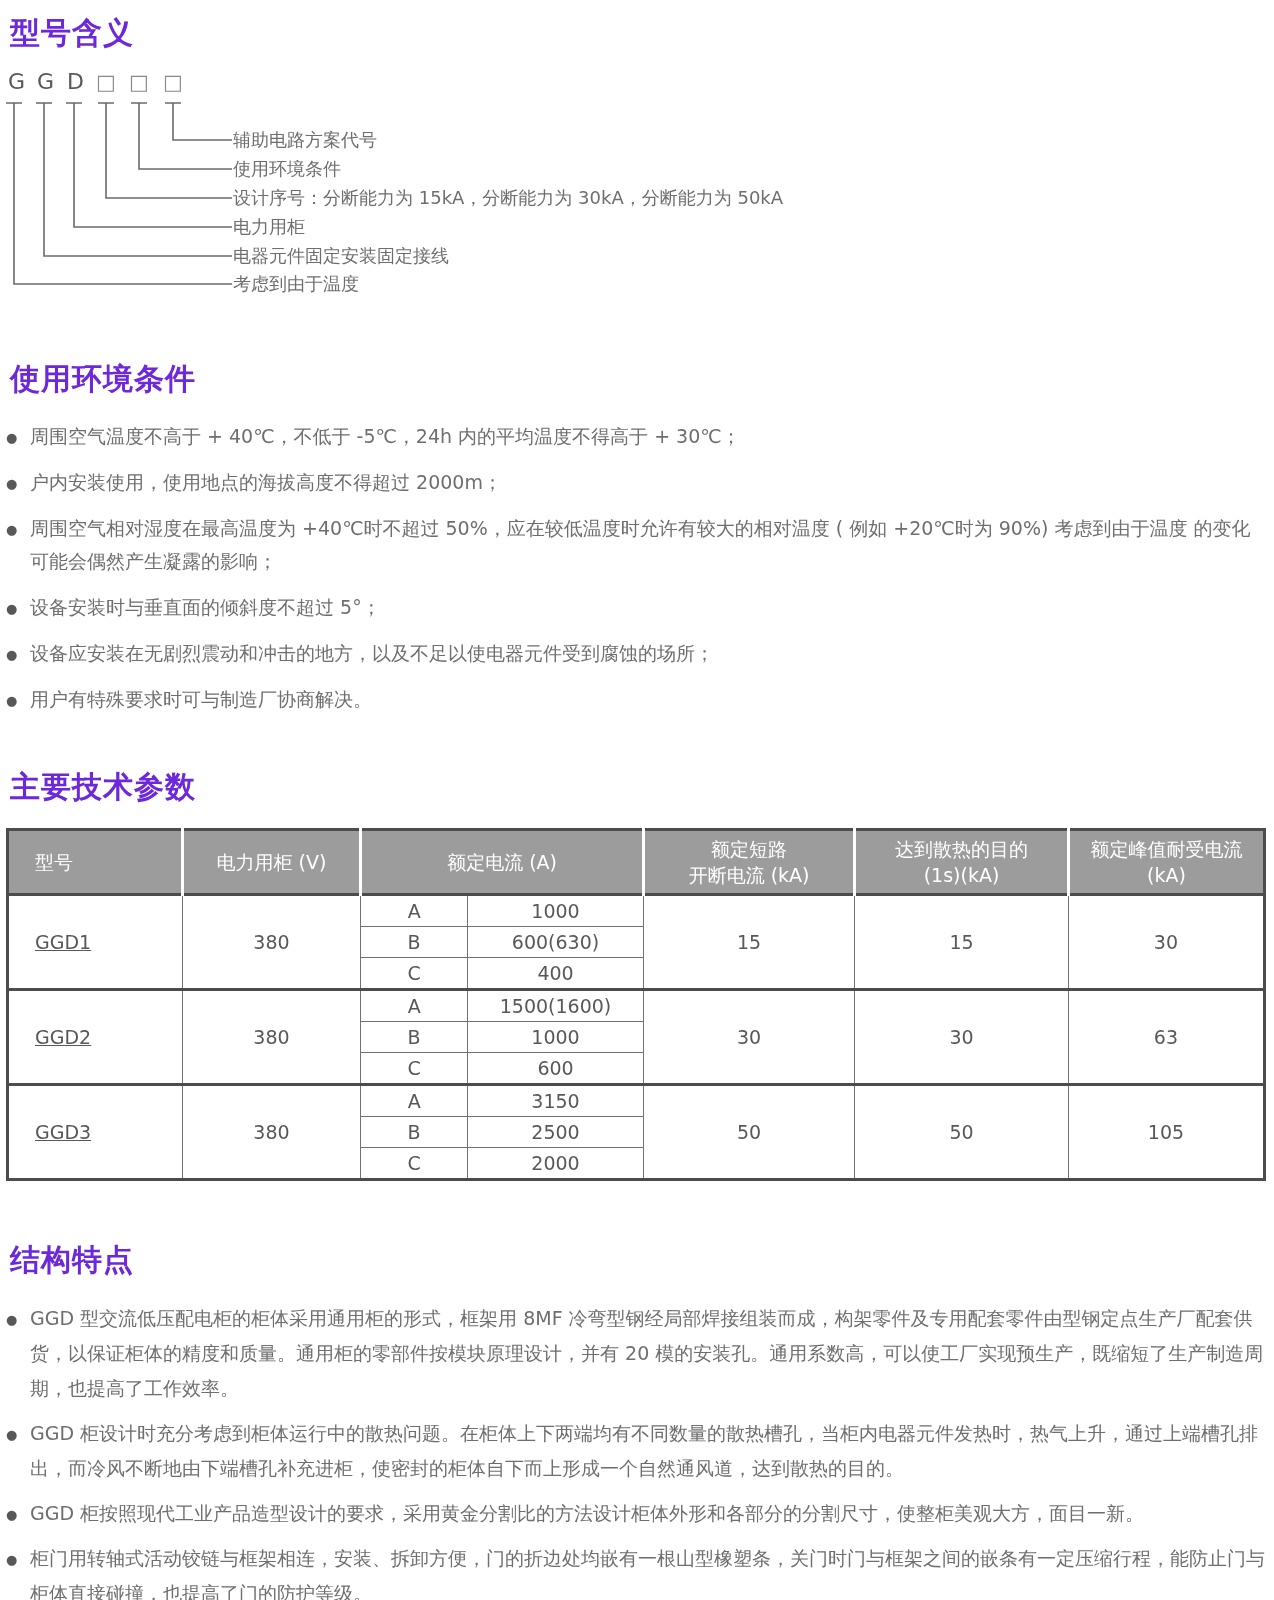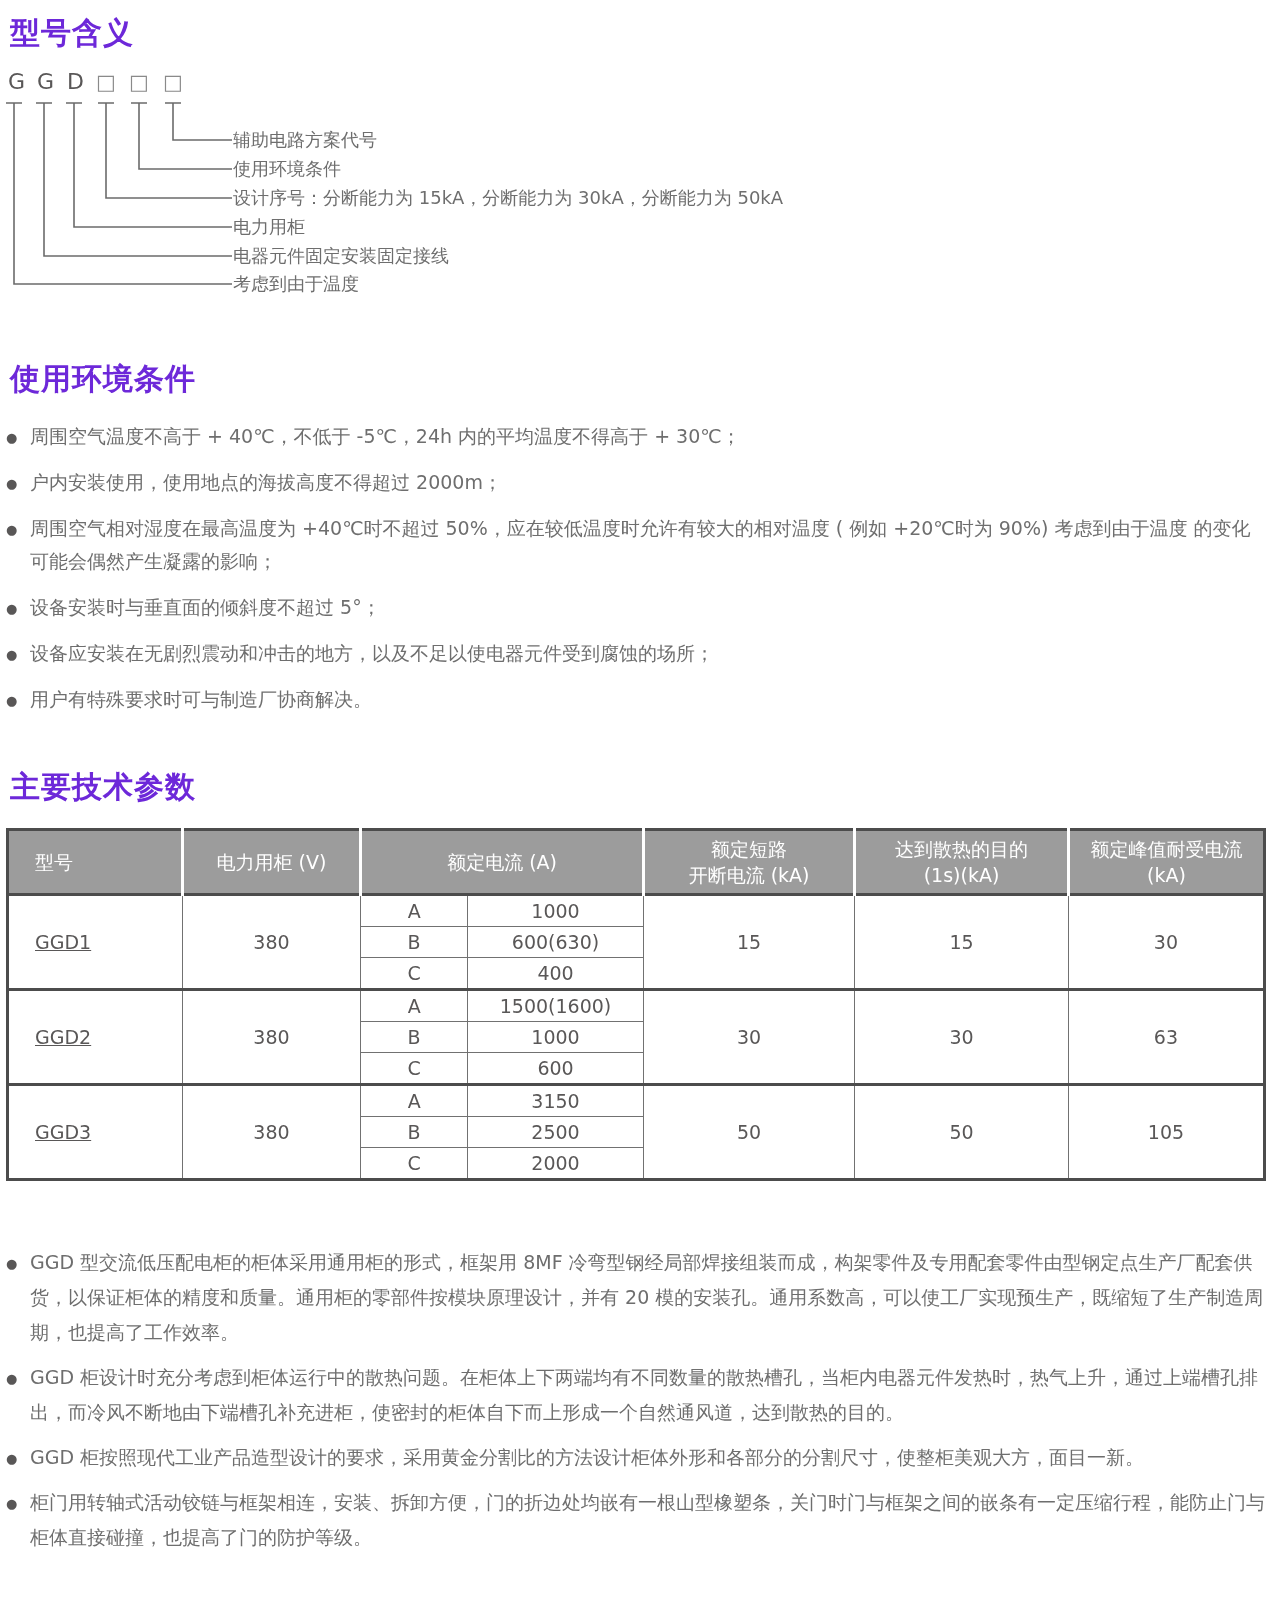--- a/index.html
+++ b/index.html
@@ -163,20 +163,21 @@
         </tr>
         <tr>
           <td>C</td>
           <td>2000</td>
         </tr>
       </tbody>
     </table>
   </div>
 
   <div class="sec-struct">
+    <h2 class="sec-heading">结构特点</h2>
     <ul class="bullets wide">
       <li><span class="dot">●</span><span>GGD 型交流低压配电柜的柜体采用通用柜的形式，框架用 8MF 冷弯型钢经局部焊接组装而成，构架零件及专用配套零件由型钢定点生产厂配套供货，以保证柜体的精度和质量。通用柜的零部件按模块原理设计，并有 20 模的安装孔。通用系数高，可以使工厂实现预生产，既缩短了生产制造周期，也提高了工作效率。</span></li>
       <li><span class="dot">●</span><span>GGD 柜设计时充分考虑到柜体运行中的散热问题。在柜体上下两端均有不同数量的散热槽孔，当柜内电器元件发热时，热气上升，通过上端槽孔排出，而冷风不断地由下端槽孔补充进柜，使密封的柜体自下而上形成一个自然通风道，达到散热的目的。</span></li>
       <li><span class="dot">●</span><span>GGD 柜按照现代工业产品造型设计的要求，采用黄金分割比的方法设计柜体外形和各部分的分割尺寸，使整柜美观大方，面目一新。</span></li>
       <li><span class="dot">●</span><span>柜门用转轴式活动铰链与框架相连，安装、拆卸方便，门的折边处均嵌有一根山型橡塑条，关门时门与框架之间的嵌条有一定压缩行程，能防止门与柜体直接碰撞，也提高了门的防护等级。</span></li>
 
     </ul>
   </div>
 
 </div>

